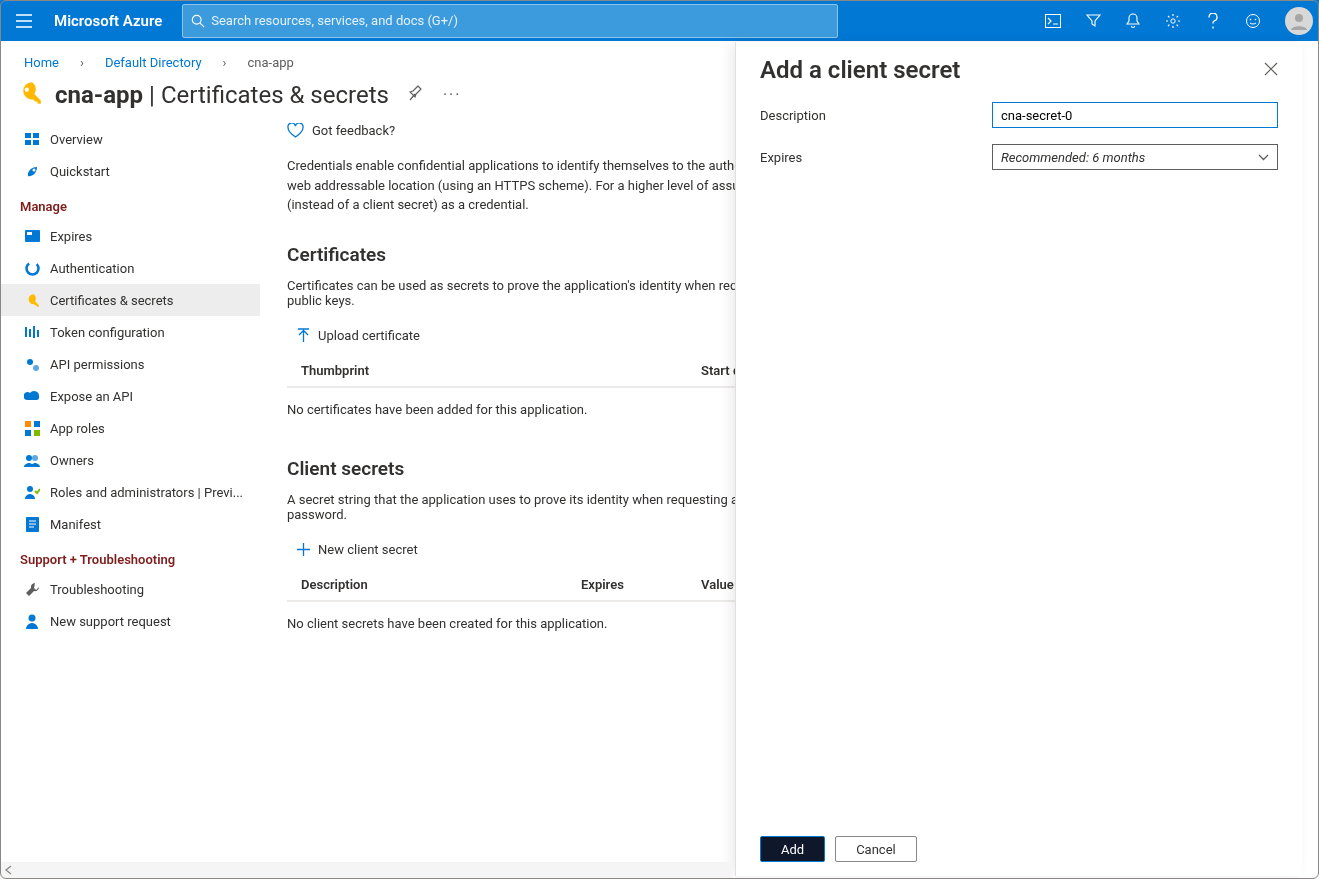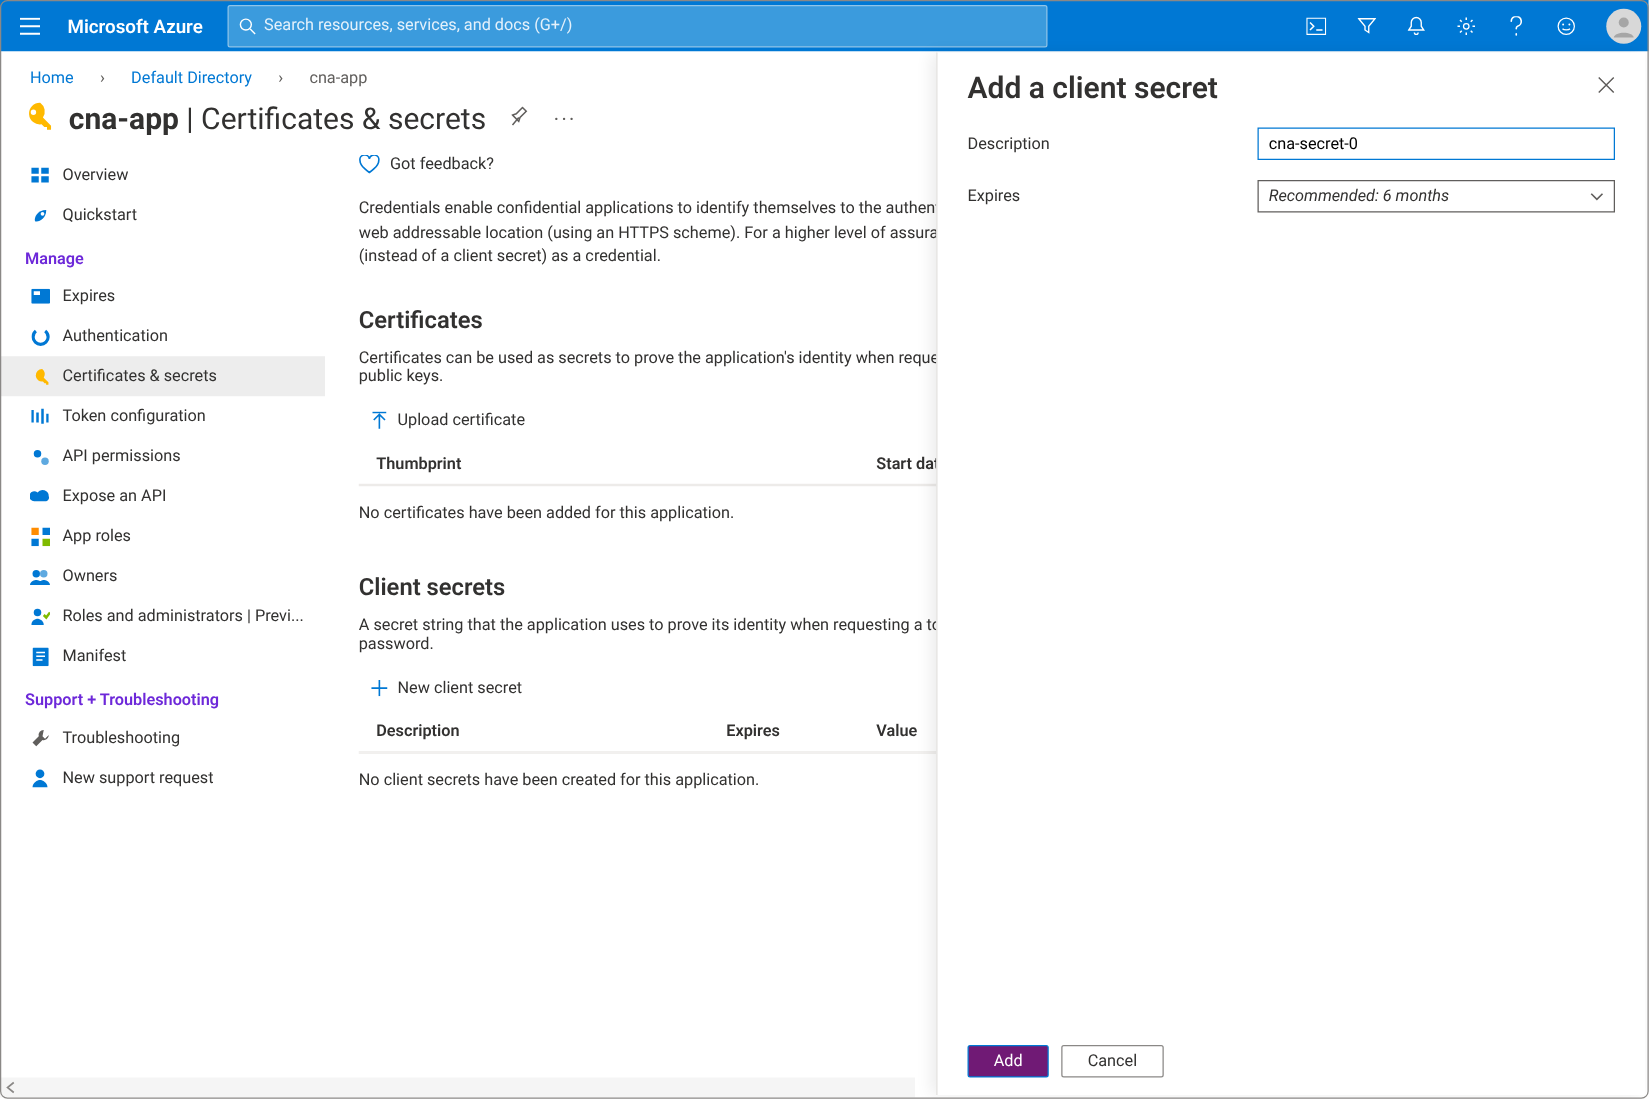--- a/index.html
+++ b/index.html
@@ -39,50 +39,50 @@
   
   .sidebar { width:261px; border-right:none; padding:0 0 0 18px; }
   .side-search-row { display:flex; align-items:center; gap:14px; margin-bottom:10px; }
   .side-search { width:204px; height:24px; border:1px solid #605e5c; border-radius:2px; display:flex; align-items:center; padding:0 6px; }
   .side-search svg { flex-shrink:0; margin-right:4px; }
   .side-search input { border:none; outline:none; width:100%; font-size:13px; }
   .collapse-chevrons { cursor:pointer; color:#605e5c; }
   .side-item { display:flex; align-items:center; height:32px; padding-left:4px; cursor:pointer; font-size:13px; color:#323130; }
   .side-item .ico { width:20px; margin-right:8px; display:flex; align-items:center; justify-content:center; }
   .side-item.active { background:#ededed; margin-left:-18px; padding-left:22px; width:260px; }
-  .side-head { font-size:13px; font-weight:600; color:#6d28d9; margin:12px 0 6px 2px; }
+  .side-head { font-size:13px; font-weight:600; color:#7f1d1d; margin:12px 0 6px 2px; }
 
   
   .main { flex:1; padding:0 24px 0 26px; overflow:hidden; }
   .feedback-row { display:flex; align-items:center; gap:8px; color:#323130; margin-bottom:18px; cursor:pointer; }
   .desc { color:#323130; line-height:1.5; margin-bottom:28px; max-width:720px; }
   .section-title { font-size:19px; font-weight:600; margin-bottom:12px; }
   .section-sub { color:#323130; margin-bottom:20px; max-width:720px; }
   .cmd { display:flex; align-items:center; gap:8px; color:#323130; cursor:pointer; margin:8px 0 12px 10px; }
   .tbl { border-bottom:1px solid #edebe9; }
   .tbl-head { display:flex; border-bottom:1px solid #edebe9; padding:8px 0 8px 14px; font-weight:600; color:#323130; }
   .empty-msg { margin:14px 0 40px 0; color:#323130; }
   .col-a { width:300px; }
   .col-b { width:130px; }
   .col-c { }
 
   
-  .panel { position:absolute; top:42px; right:3px; width:567px; height:834px; background:#fff; border-left:1px solid #e1dfdd; box-shadow:-4px 0 12px rgba(0,0,0,.08); display:flex; flex-direction:column; }
+  .panel { position:absolute; top:42px; right:17px; width:567px; height:834px; background:#fff; border-left:1px solid #e1dfdd; box-shadow:-4px 0 12px rgba(0,0,0,.08); display:flex; flex-direction:column; }
   .panel-head { display:flex; align-items:center; justify-content:space-between; padding:14px 24px 18px 24px; }
   .panel-title { font-size:24px; font-weight:600; }
   .panel-close { cursor:pointer; color:#605e5c; }
   .panel-body { padding:0 24px; flex:1; }
   .form-row { display:flex; align-items:center; margin-bottom:16px; }
   .form-label { width:232px; color:#323130; font-size:13px; }
   .form-input { flex:1; }
   .text-input { width:100%; height:26px; border:1px solid #0078d4; padding:0 8px; font-size:13px; outline:none; font-family:inherit; }
   .select { width:100%; height:26px; border:1px solid #605e5c; padding:0 8px; display:flex; align-items:center; justify-content:space-between; cursor:pointer; background:#fff;font-style:italic; }
   .panel-foot { padding:14px 24px; display:flex; gap:10px; }
   .btn { height:26px; padding:0 20px; font-size:13px; border-radius:2px; cursor:pointer; display:flex; align-items:center; }
-  .btn-primary { background:#701a75; color:#fff; border:1px solid #0078d4; }
+  .btn-primary { background:#0f172a; color:#fff; border:1px solid #0078d4; }
   .btn-secondary { background:#fff; color:#323130; border:1px solid #8a8886; }
 
   
   .footer-bar { position:absolute; bottom:1px; left:0; height:16px; width:732px; background:#f5f5f5; display:flex; align-items:center; }
   .footer-bar svg { margin-left:4px; }
 
   
   .frame { position:absolute; inset:0; border:1px solid #8a8886; pointer-events:none; border-radius:6px; }
 </style>
 </head>

